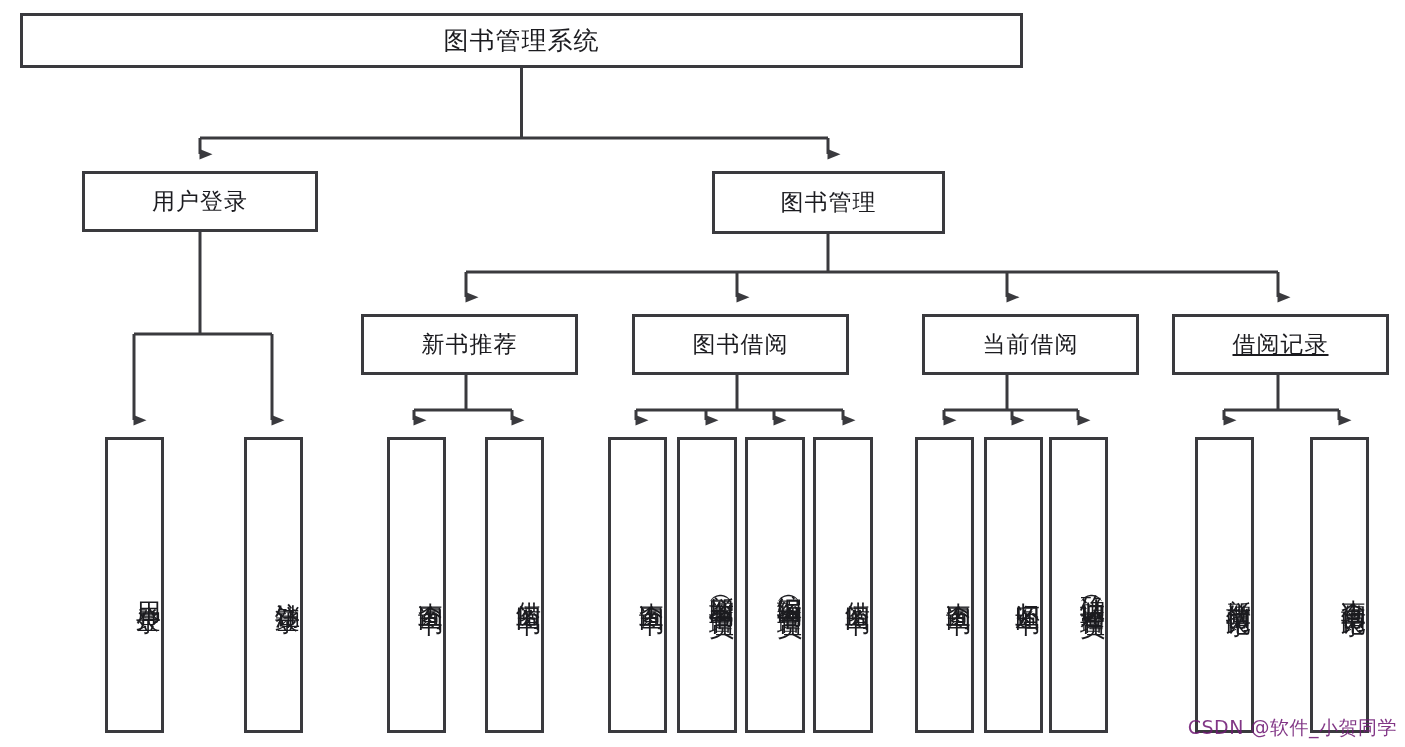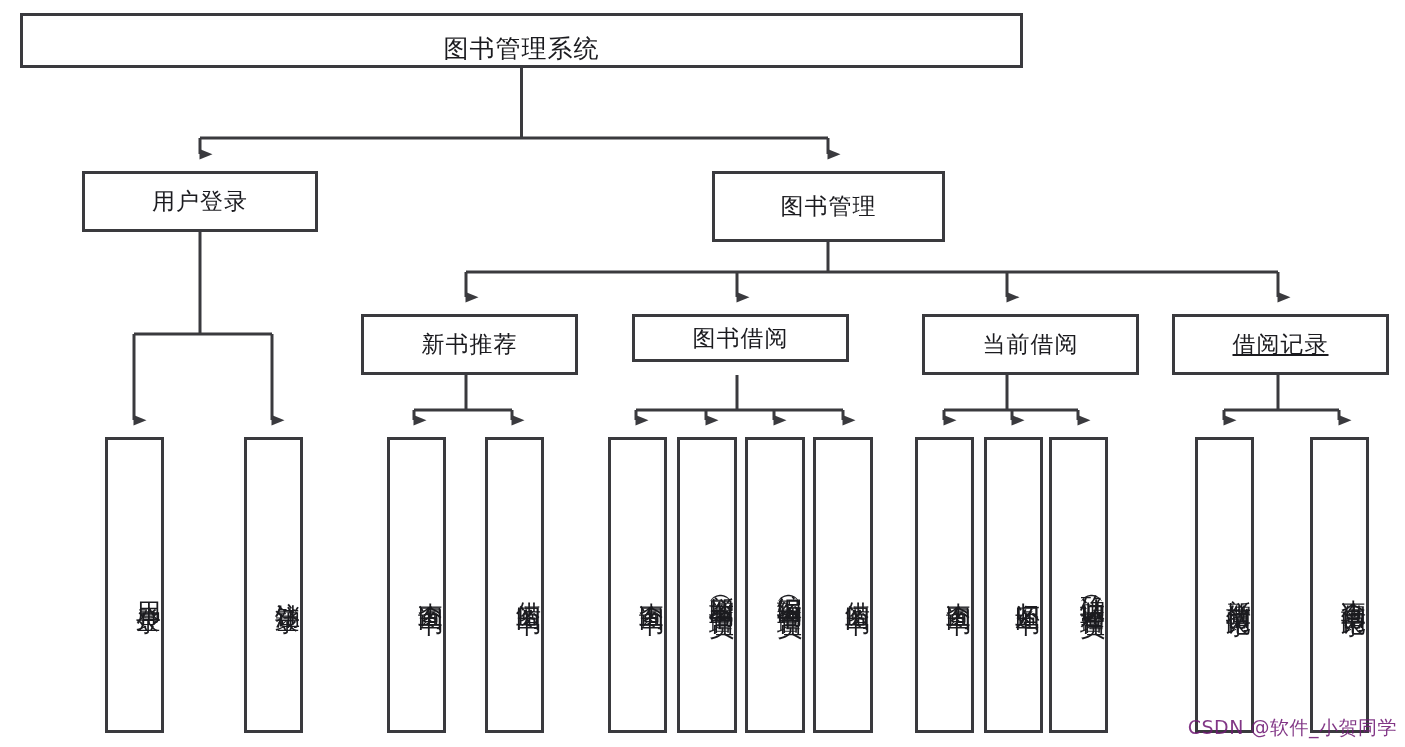--- a/index.html
+++ b/index.html
@@ -48,21 +48,20 @@
     align-items: flex-start;
     justify-content: center;
   }
   .node.vert .vlabel {
     writing-mode: vertical-rl;
     text-orientation: upright;
     white-space: nowrap;
   }
   #root-node {
     font-size: 25px;
-    align-items: flex-end;
   }
   #watermark {
     position: absolute;
     right: 8px;
     bottom: 6px;
     font-size: 19px;
     color: #701a75;
     letter-spacing: 0.5px;
     white-space: nowrap;
     opacity: 0.88;
@@ -125,28 +124,28 @@
     </g>
   </svg>
 
   <div class="node horiz" id="root-node" style="left:20px; top:13px; width:1003px; height:55px;">
     <span>图书管理系统</span>
   </div>
 
   <div class="node horiz" style="left:82px; top:171px; width:236px; height:61px;">
     <span>用户登录</span>
   </div>
-  <div class="node horiz" style="left:712px; top:171px; width:233px; height:71px;">
+  <div class="node horiz" style="left:712px; top:171px; width:233px; height:63px;">
     <span>图书管理</span>
   </div>
 
   <div class="node horiz" style="left:361px; top:314px; width:217px; height:61px;">
     <span>新书推荐</span>
   </div>
-  <div class="node horiz" style="left:632px; top:314px; width:217px; height:48px;">
+  <div class="node horiz" style="left:632px; top:314px; width:217px; height:61px;">
     <span>图书借阅</span>
   </div>
   <div class="node horiz" style="left:902px; top:314px; width:217px; height:61px;margin-left:20px;">
     <span>当前借阅</span>
   </div>
   <div class="node horiz" style="left:1172px; top:314px; width:217px; height:61px;text-decoration:underline;">
     <span>借阅记录</span>
   </div>
 
   <div class="node vert" style="left:105px; top:437px; width:59px; height:296px;">

